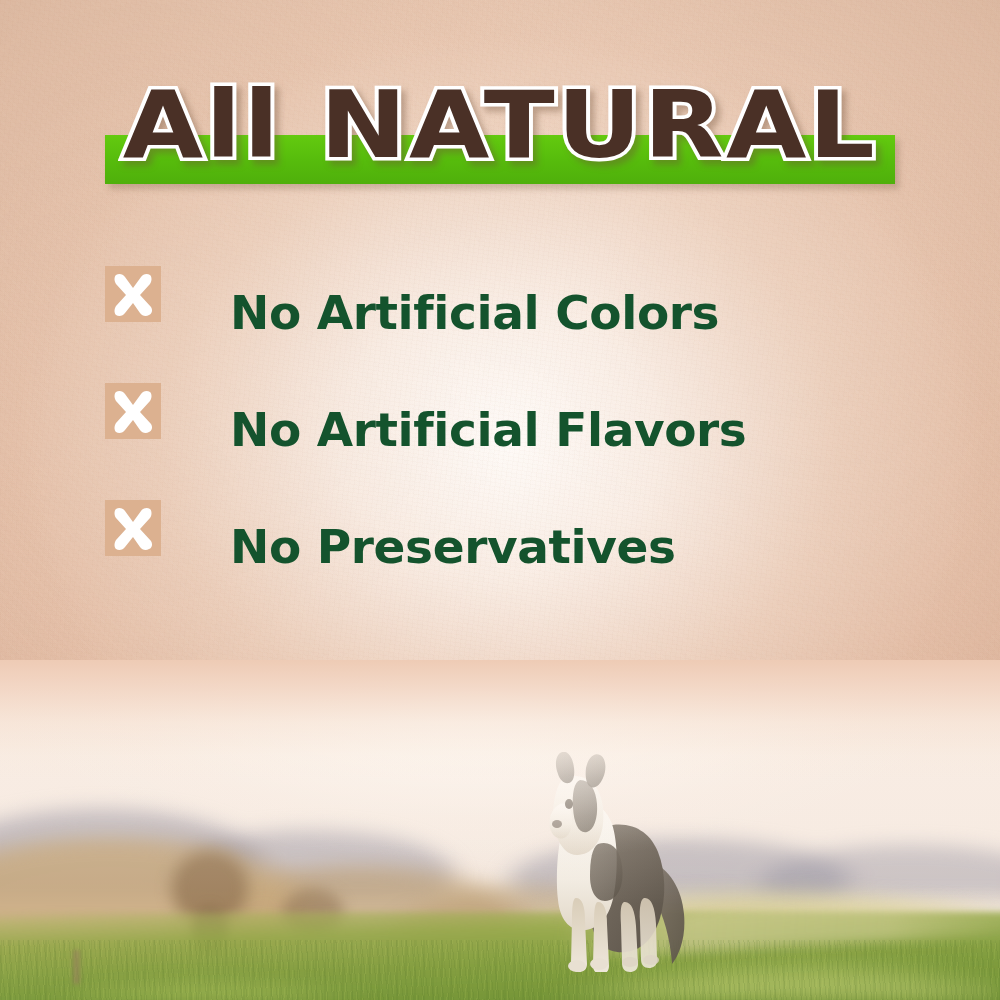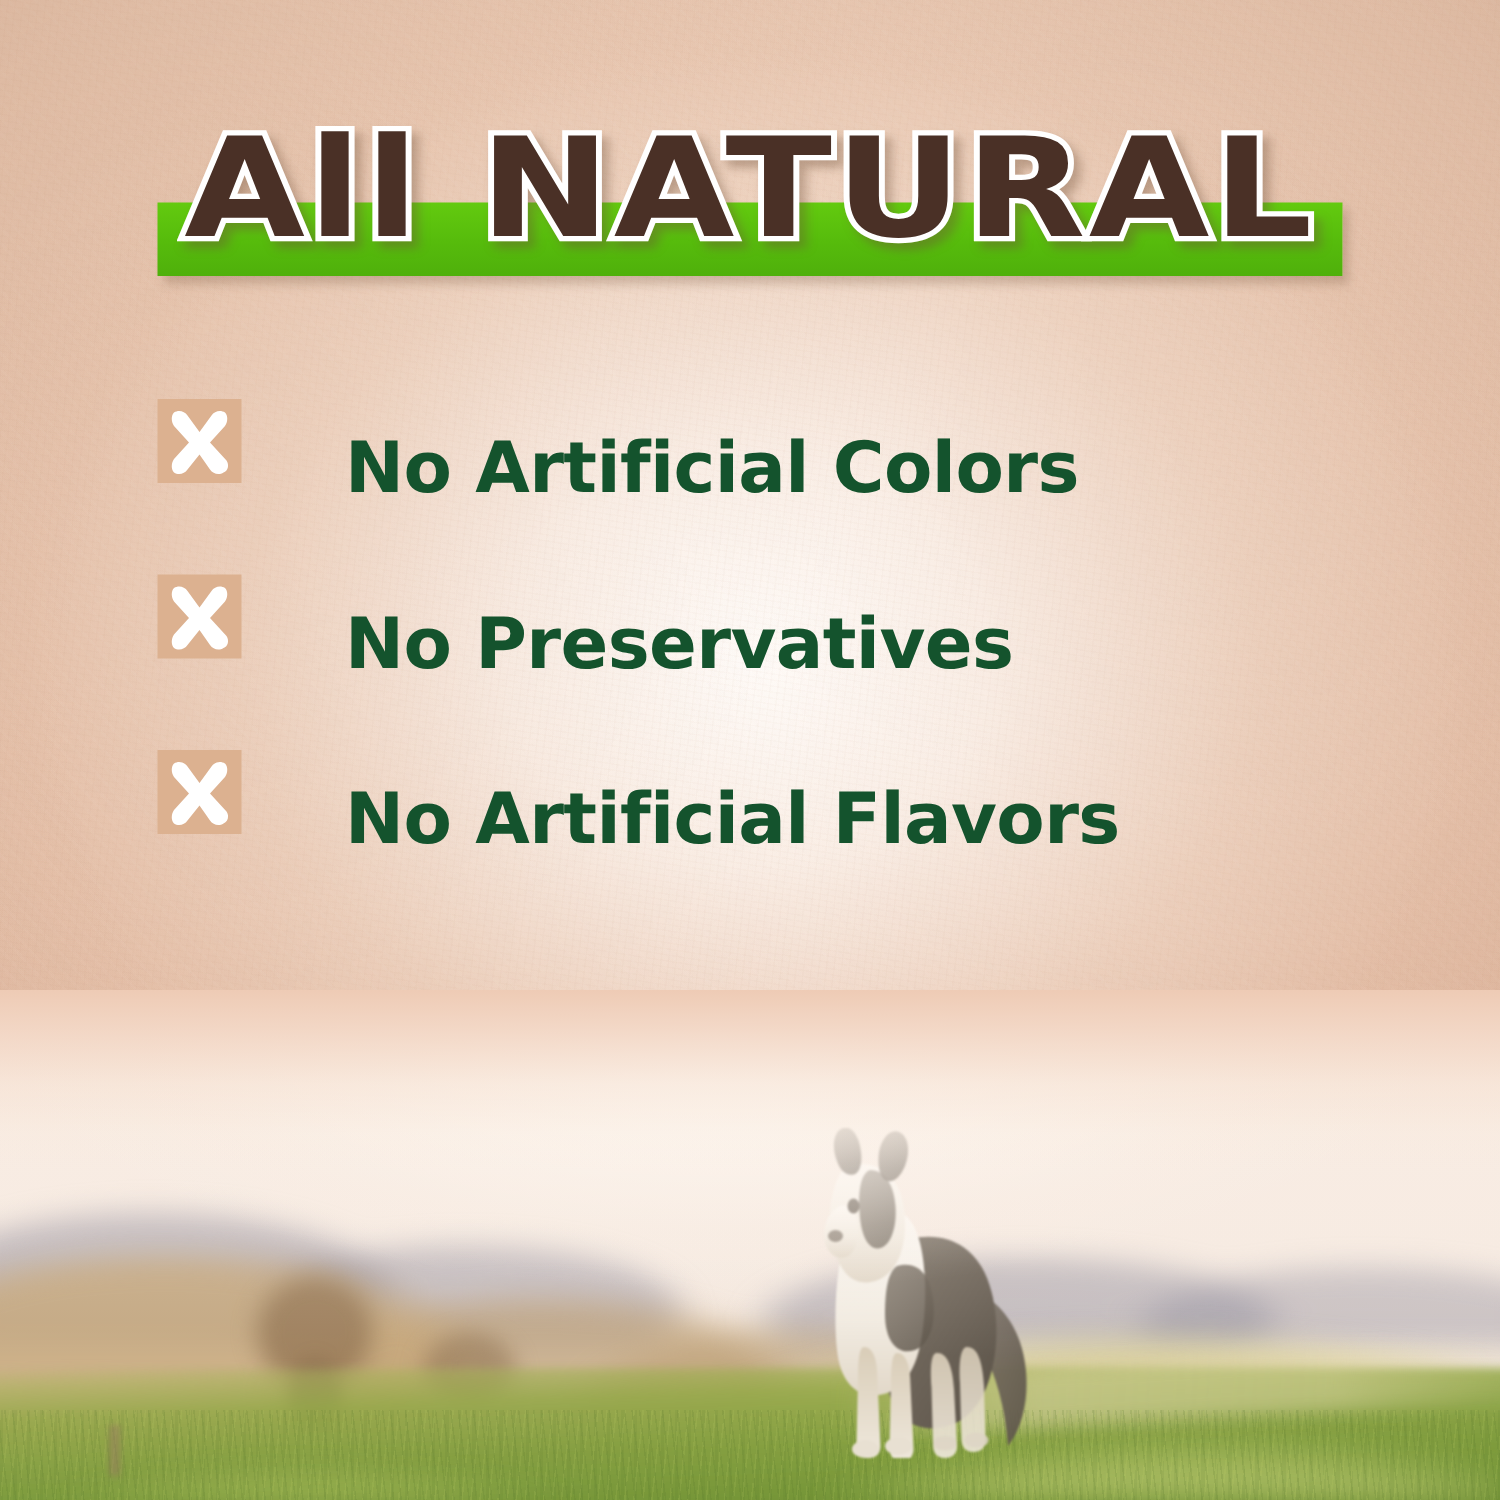--- a/index.html
+++ b/index.html
@@ -356,27 +356,27 @@
       </span>
       <span class="claim-text">No Artificial Colors</span>
     </div>
 
     <div class="claim-row">
       <span class="checkbox">
         <svg viewBox="0 0 56 56" aria-hidden="true">
           <path d="M11 9 C14 7 18 8 20 11 L28 22 L36 11 C38 8 42 7 45 9 C47 11 47 15 45 18 L35 29 L46 41 C48 44 47 48 44 49 C41 51 37 50 35 47 L28 37 L20 47 C18 50 14 51 11 49 C9 47 9 43 11 40 L21 29 L11 18 C9 15 9 11 11 9 Z" fill="#ffffff"></path>
         </svg>
       </span>
-      <span class="claim-text">No Preservatives</span>
+      <span class="claim-text">No Artificial Flavors</span>
     </div>
 
     <div class="claim-row">
       <span class="checkbox">
         <svg viewBox="0 0 56 56" aria-hidden="true">
           <path d="M11 9 C14 7 18 8 20 11 L28 22 L36 11 C38 8 42 7 45 9 C47 11 47 15 45 18 L35 29 L46 41 C48 44 47 48 44 49 C41 51 37 50 35 47 L28 37 L20 47 C18 50 14 51 11 49 C9 47 9 43 11 40 L21 29 L11 18 C9 15 9 11 11 9 Z" fill="#ffffff"></path>
         </svg>
       </span>
-      <span class="claim-text">No Artificial Flavors</span>
+      <span class="claim-text">No Preservatives</span>
     </div>
 
 
   </div>
 </div>
 
 </body></html>

